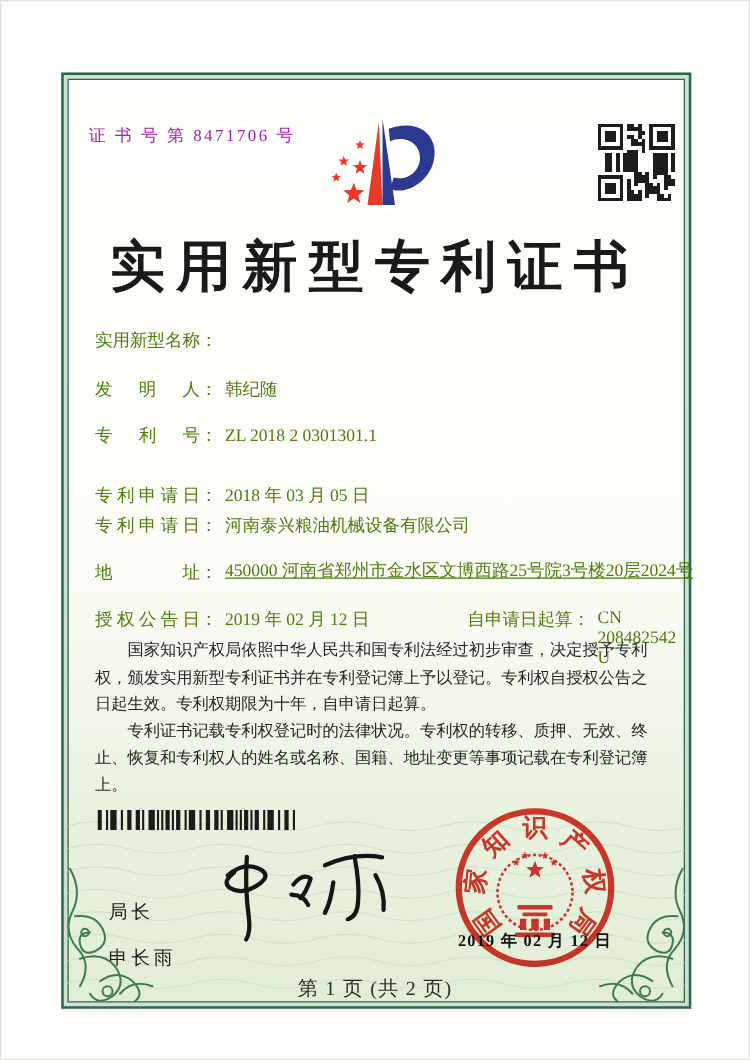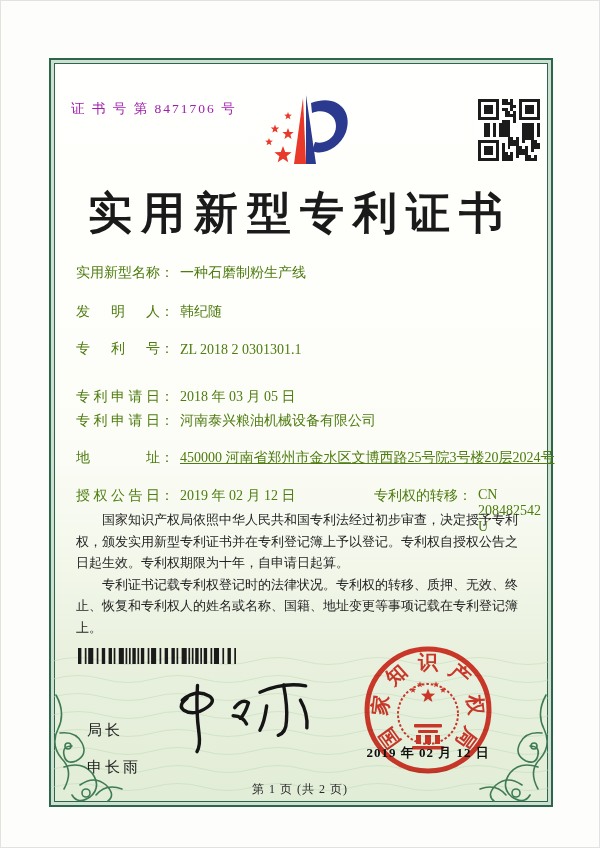--- a/index.html
+++ b/index.html
@@ -37,21 +37,21 @@
   .paras p{margin:0;text-indent:2em;}
 
   .barcode{position:absolute;left:77px;top:647px;}
   .officer{position:absolute;left:86px;top:711px;font-size:15px;letter-spacing:3px;color:#1b1b1b;line-height:37px;}
   .signature{position:absolute;left:160px;top:670px;}
   .seal{position:absolute;left:357px;top:639px;mix-blend-mode:multiply;opacity:.95;}
   #seal-chars text{fill:#dc2f23;font-size:20px;font-weight:700;font-family:"Liberation Serif","DejaVu Serif",serif;}
   .seal-date{position:absolute;left:357px;top:743px;width:140px;text-align:center;
     font-size:13px;font-weight:600;color:#101010;letter-spacing:1px;}
 
-  .page-indicator{position:absolute;left:0;top:780px;width:100%;text-align:center;font-size:12px;letter-spacing:1px;color:#2a2a2a;}
+  .page-indicator{position:absolute;left:0;top:780px;width:100%;text-align:center;font-size:16px;letter-spacing:1px;color:#2a2a2a;}
   .back-note{position:absolute;left:0;top:820px;width:100%;text-align:center;font-size:12.5px;letter-spacing:3px;color:#2a2a2a;margin-top:33px;}
 </style>
 </head>
 <body>
 
 <div class="page">
 
   <div class="frame">
     <div class="frame-inner"></div>
   </div>
@@ -261,21 +261,20 @@
         <rect x="18" y="20" width="1" height="1"></rect>
         <rect x="19" y="20" width="1" height="1"></rect>
       </g>
   </svg>
 
   <div class="title">实用新型专利证书</div>
 
   <div class="frow" style="top:263px">
     <span class="flabel">实用新型名称</span>
       <span class="fcolon">：</span>
-    <span class="fvalue">一种石磨制粉生产线</span>
   </div>
   <div class="frow" style="top:302px">
     <span class="flabel">发明人</span>
       <span class="fcolon">：</span>
     <span class="fvalue">韩纪随</span>
   </div>
   <div class="frow" style="top:339px">
     <span class="flabel">专利号</span>
       <span class="fcolon">：</span>
     <span class="fvalue">ZL 2018 2 0301301.1</span>
@@ -293,21 +292,21 @@
   <div class="frow addr" style="top:447px">
     <span class="flabel">地址</span>
       <span class="fcolon">：</span>
     <span class="fvalue">450000 河南省郑州市金水区文博西路25号院3号楼20层2024号</span>
   </div>
   <div class="frow" style="top:486px;width:452px">
     <span class="flabel">授权公告日</span>
       <span class="fcolon">：</span>
     <span class="fvalue">2019 年 02 月 12 日</span>
     <span class="grant2">
-      <span class="flabel">专利权的转移</span>
+      <span class="flabel">自申请日起算</span>
         <span class="fcolon">：</span>
       <span class="fvalue">CN 208482542 U</span>
     </span>
   </div>
 
   <div class="paras">
     <p>国家知识产权局依照中华人民共和国专利法经过初步审查，决定授予专利权，颁发实用新型专利证书并在专利登记簿上予以登记。专利权自授权公告之日起生效。专利权期限为十年，自申请日起算。</p>
     <p>专利证书记载专利权登记时的法律状况。专利权的转移、质押、无效、终止、恢复和专利权人的姓名或名称、国籍、地址变更等事项记载在专利登记簿上。</p>
   </div>
 

